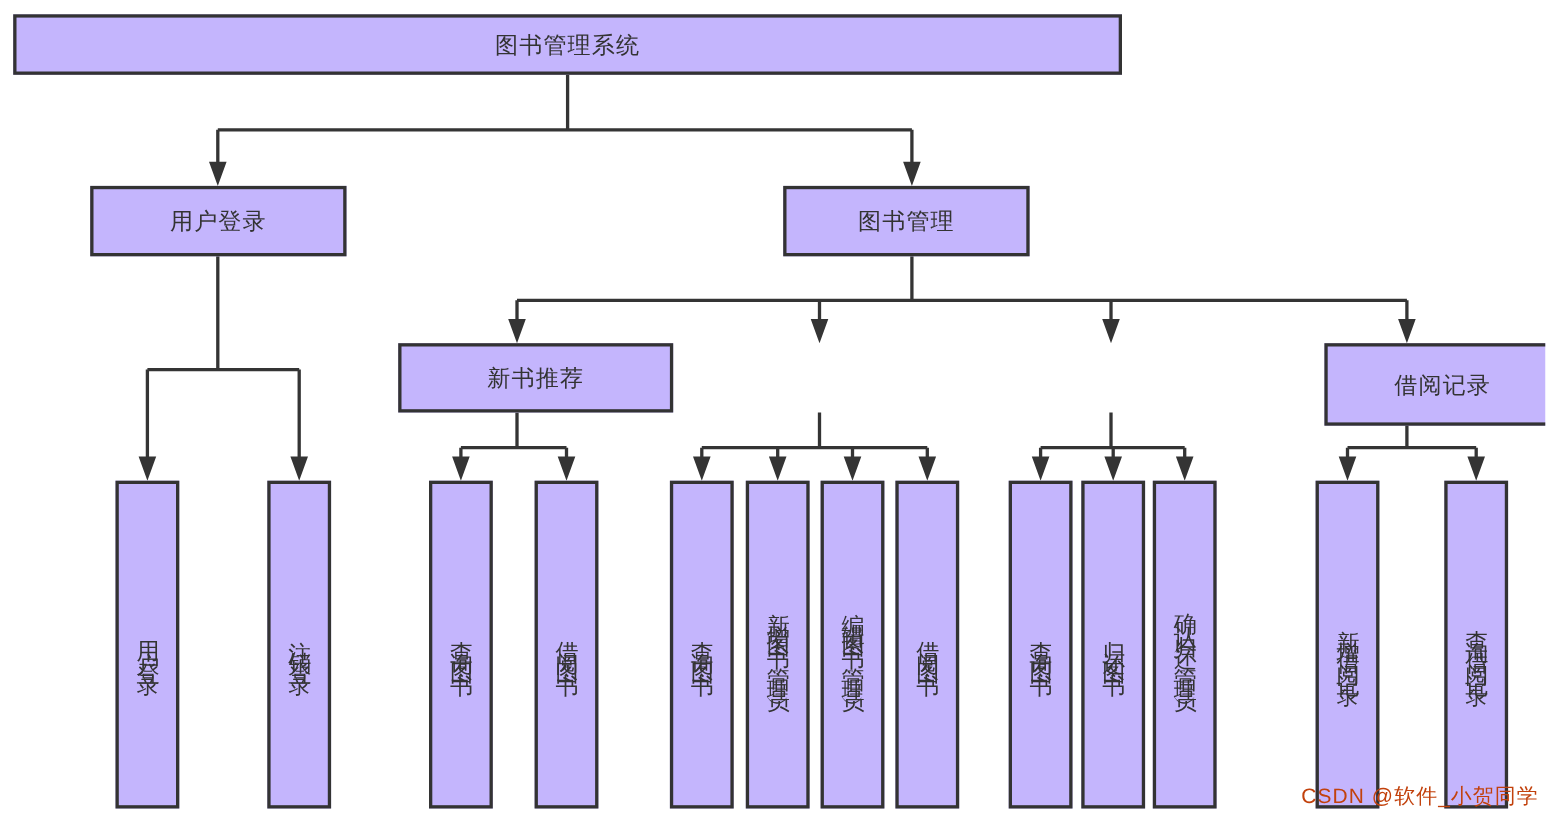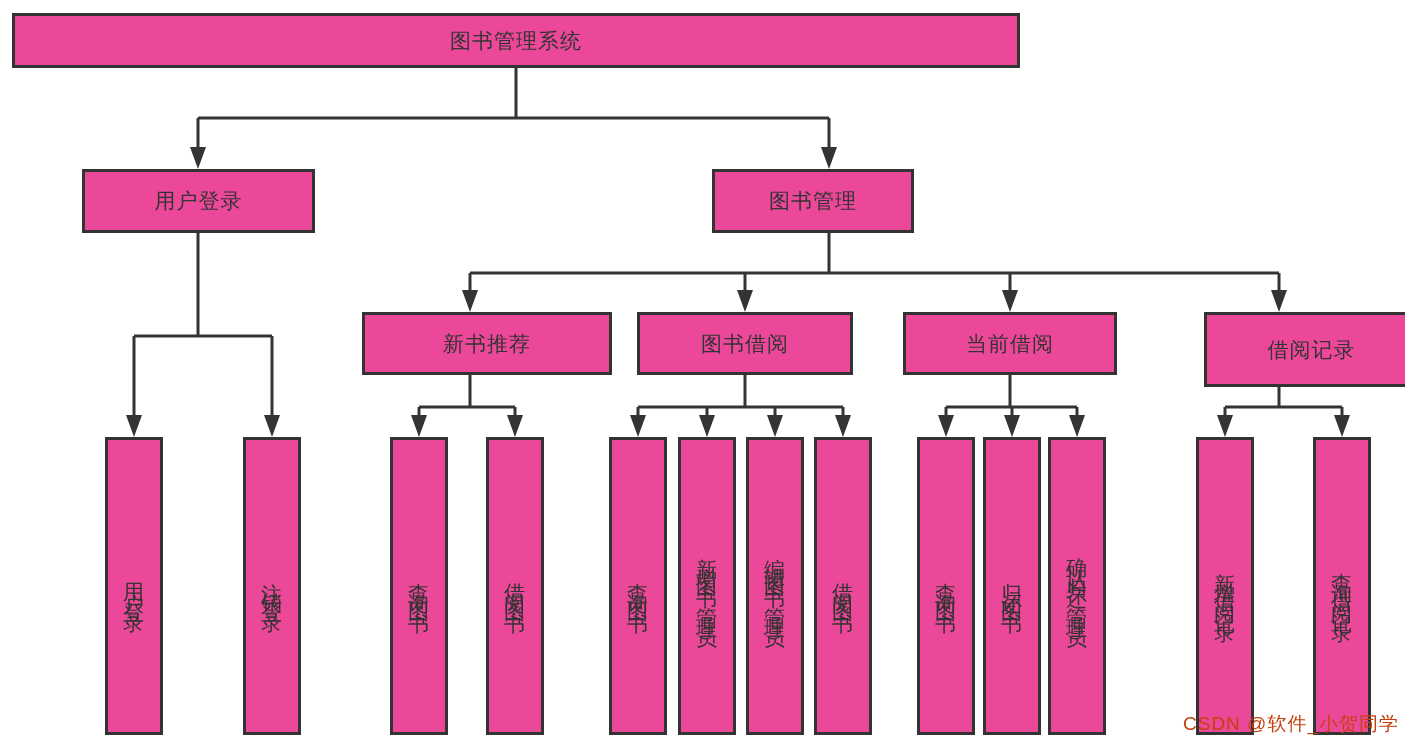--- a/index.html
+++ b/index.html
@@ -17,21 +17,21 @@
   }
   .connectors {
     position: absolute;
     left: 0;
     top: 0;
     pointer-events: none;
   }
   .node {
     position: absolute;
     box-sizing: border-box;
-    background: #ec4899;
+    background: #c4b5fd;
     border: 3px solid #333333;
     color: #333333;
     display: flex;
     align-items: center;
     justify-content: center;
     text-align: center;
   }
   .node.h {
     font-size: 21px;
     letter-spacing: 1px;
@@ -81,32 +81,26 @@
       M1334 415 L1350 415 L1342 437 Z"></path>
   </svg>
 
   <div class="node h" style="left:12px; top:13px; width:1008px; height:55px;">
     <span>图书管理系统</span>
   </div>
 
   <div class="node h" style="left:82px; top:169px; width:233px; height:64px;">
     <span>用户登录</span>
   </div>
-  <div class="node h" style="left:712px; top:169px; width:202px; height:64px;">
+  <div class="node h" style="left:712px; top:169px; width:224px; height:64px;">
     <span>图书管理</span>
   </div>
 
   <div class="node h" style="left:362px; top:312px; width:250px; height:63px;">
     <span>新书推荐</span>
-  </div>
-  <div class="node h" style="left:637px; top:312px; width:216px; height:63px;">
-    <span>图书借阅</span>
-  </div>
-  <div class="node h" style="left:903px; top:312px; width:214px; height:63px;">
-    <span>当前借阅</span>
   </div>
   <div class="node h" style="left:1204px; top:312px; width:215px; height:75px;">
     <span>借阅记录</span>
   </div>
 
   <div class="node v" style="left:105px; top:437px; width:58px; height:298px;">
     <span>用户登录</span>
   </div>
   <div class="node v" style="left:243px; top:437px; width:58px; height:298px;">
     <span>注销登录</span>

